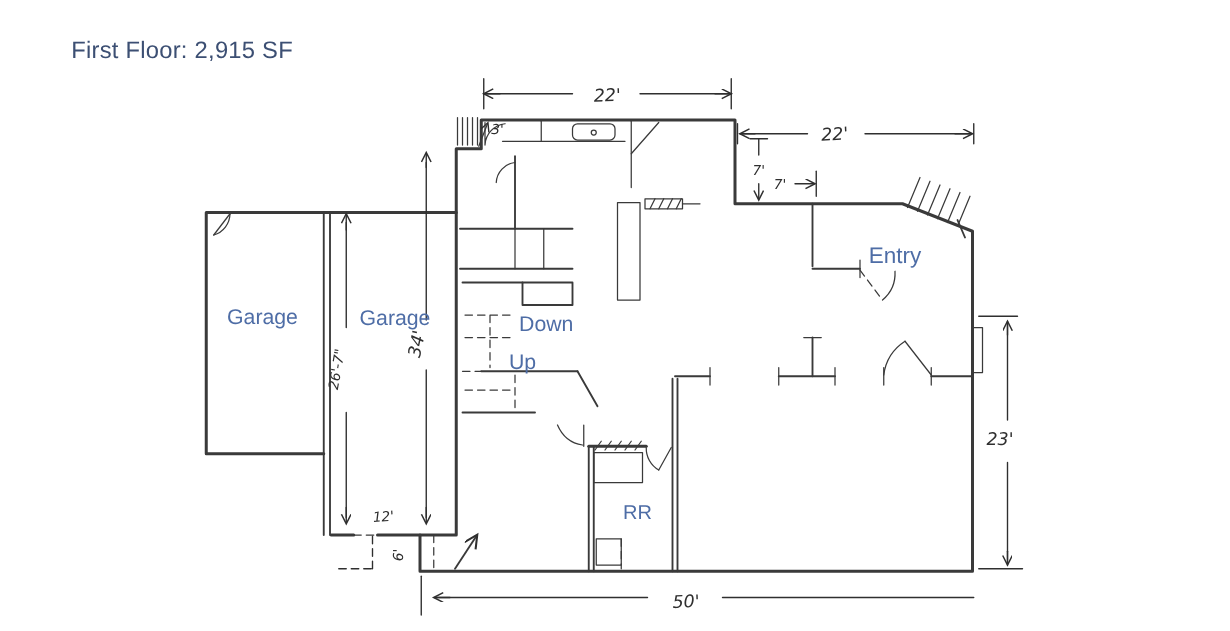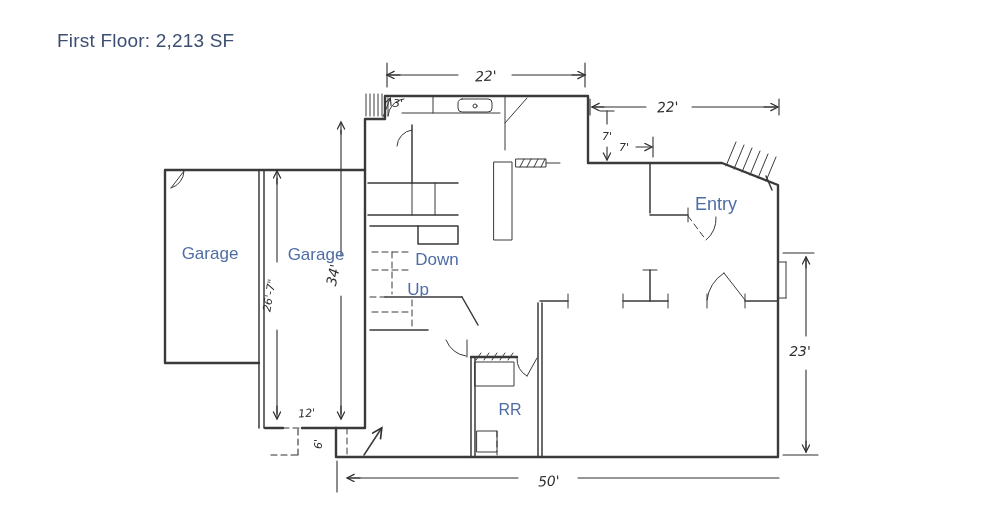--- a/index.html
+++ b/index.html
@@ -18,21 +18,21 @@
   .w-int{stroke-width:1.5;}
   .w-thin{stroke-width:1;}
   .dash{stroke-dasharray:6 4;}
   .dim{stroke:#2f2f2f;stroke-width:1.1;fill:none;stroke-linecap:round;}
 </style>
 </head>
 <body>
 
 <div class="page">
 
-  <div class="title">First Floor: 2,213 SF</div>
+  <div class="title">First Floor: 2,915 SF</div>
 
   <svg width="984" height="505" viewBox="0 0 984 505">
 
     <defs>
       <marker id="arr" markerWidth="10" markerHeight="8" refX="7" refY="3.5" orient="auto">
         <path d="M1,0 L8,3.5 L1,7" stroke="#2f2f2f" fill="none" stroke-width="1.1"></path>
       </marker>
     </defs>
 
     <g>

